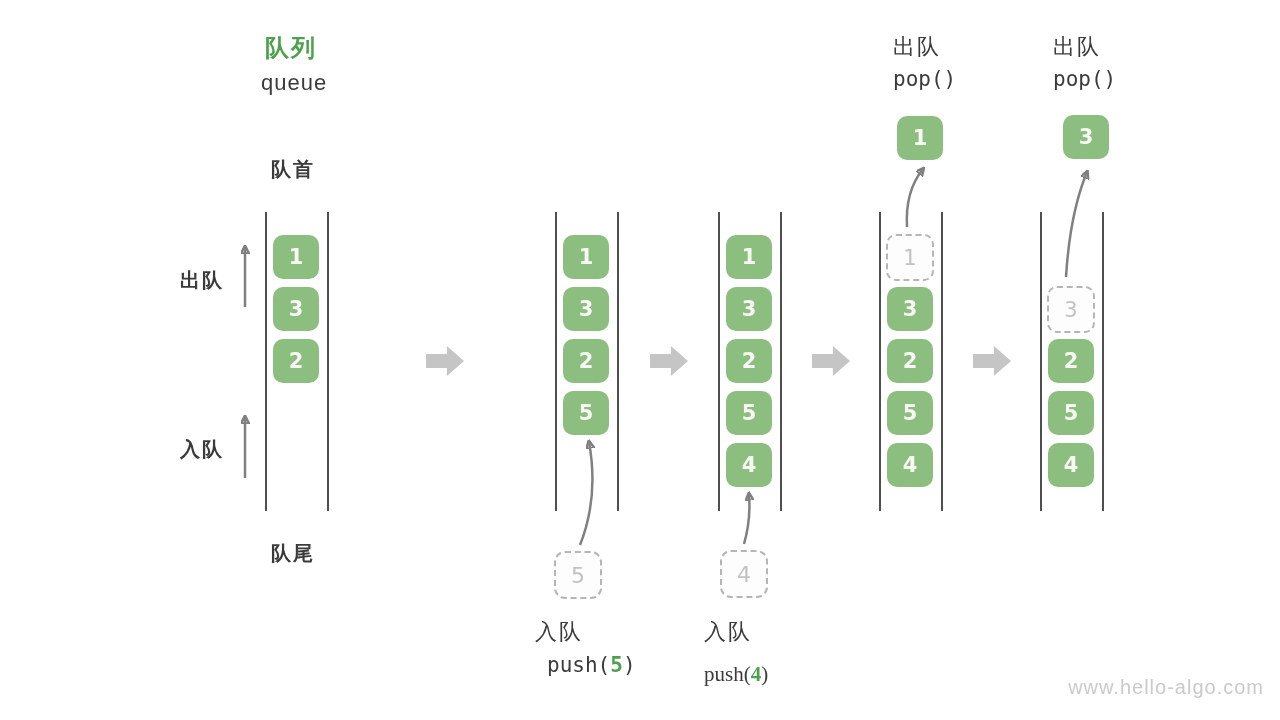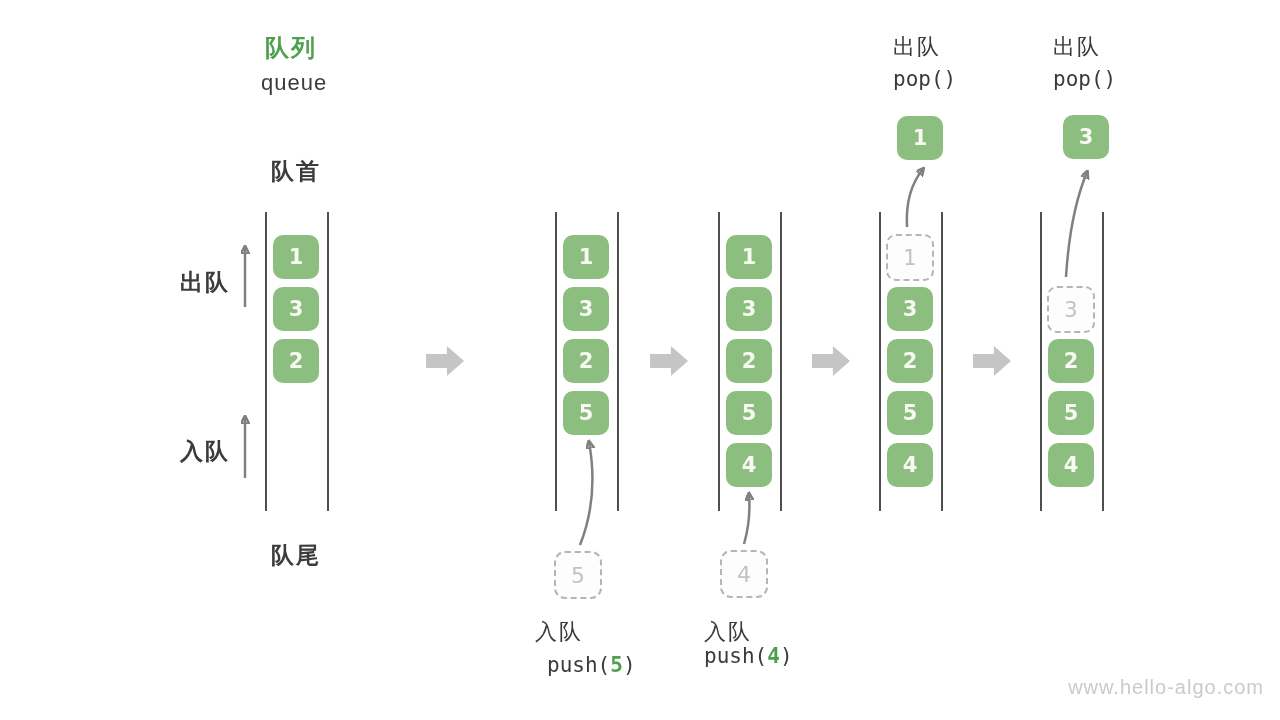--- a/index.html
+++ b/index.html
@@ -6,21 +6,21 @@
   #stage{
     position:relative;width:1280px;height:720px;overflow:hidden;background:#ffffff;
     font-family:"Liberation Sans","DejaVu Sans",sans-serif;
     margin-left:28px;
   }
   .abs{position:absolute;}
   
   .title-zh{font-size:24px;font-weight:bold;color:var(--accent-green,#4DA14D);letter-spacing:2px;}
   .title-en{font-size:22px;color:var(--dark-text,#3B3B3B);letter-spacing:1px;}
   
-  .zh-label{font-size:23px;font-weight:bold;color:var(--dark-text,#3B3B3B);letter-spacing:2px;}
+  .zh-label{font-size:20px;font-weight:bold;color:var(--dark-text,#3B3B3B);letter-spacing:2px;}
   .op-zh{font-size:22px;color:var(--dark-text,#3B3B3B);letter-spacing:2px;}
   .op-code{font-family:"DejaVu Sans Mono","Liberation Mono",monospace;font-size:21px;color:var(--dark-text,#3B3B3B);}
   .op-code .arg{color:var(--accent-green,#4DA14D);font-weight:bold;}
   
   .vline{width:0;border-left:2px solid var(--line,#4F4F4F);}
   
   .box{
     width:46px;height:44px;border-radius:10px;
     background:var(--box-green,#8CBE80);
     color:var(--box-text,#F9F9F4);
@@ -93,21 +93,21 @@
       <div class="abs op-code" style="left: 519px; top: 653px;"><span>push(</span><span class="arg">5</span><span>)</span></div>
       <div class="abs vline" style="left: 690px; top: 212px; height: 299px;"></div>
       <div class="abs vline" style="left: 752px; top: 212px; height: 299px;"></div>
       <div class="abs box" style="left: 698px; top: 235px;">1</div>
       <div class="abs box" style="left: 698px; top: 287px;">3</div>
       <div class="abs box" style="left: 698px; top: 339px;">2</div>
       <div class="abs box" style="left: 698px; top: 391px;">5</div>
       <div class="abs box" style="left: 698px; top: 443px;">4</div>
       <div class="abs box dashed pending" style="left: 692px; top: 550px;">4</div>
       <div class="abs op-zh" style="left: 676px; top: 617px;">入队</div>
-      <div class="abs op-code" style="left: 676px; top: 644px;"><span>push(</span><span class="arg">4</span><span>)</span></div>
+      <div class="abs op-code" style="left: 676px; top: 662px; font-family: Liberation Serif, serif;"><span>push(</span><span class="arg">4</span><span>)</span></div>
       <div class="abs vline" style="left: 851px; top: 212px; height: 299px;"></div>
       <div class="abs vline" style="left: 913px; top: 212px; height: 299px;"></div>
       <div class="abs box dashed" style="left: 858px; top: 234px;">1</div>
       <div class="abs box" style="left: 859px; top: 287px;">3</div>
       <div class="abs box" style="left: 859px; top: 339px;">2</div>
       <div class="abs box" style="left: 859px; top: 391px;">5</div>
       <div class="abs box" style="left: 859px; top: 443px;">4</div>
       <div class="abs box" style="left: 869px; top: 116px;">1</div>
       <div class="abs op-zh" style="left: 865px; top: 32px;">出队</div>
       <div class="abs op-code" style="left: 865px; top: 67px;"><span>pop()</span></div>

